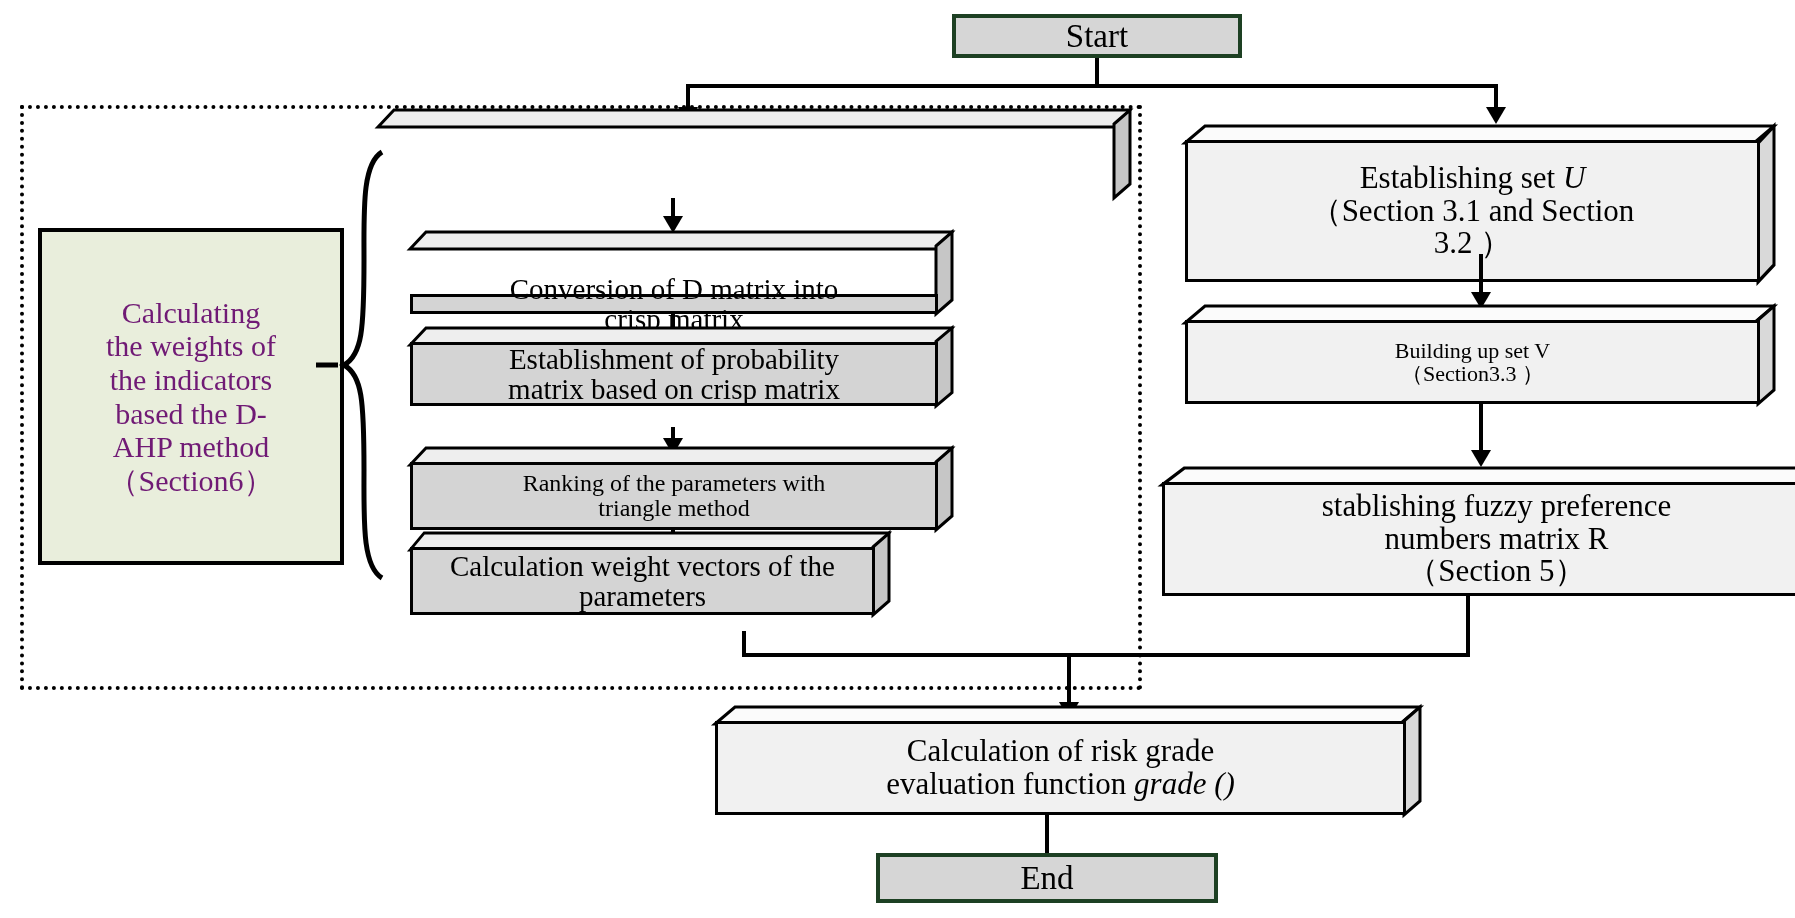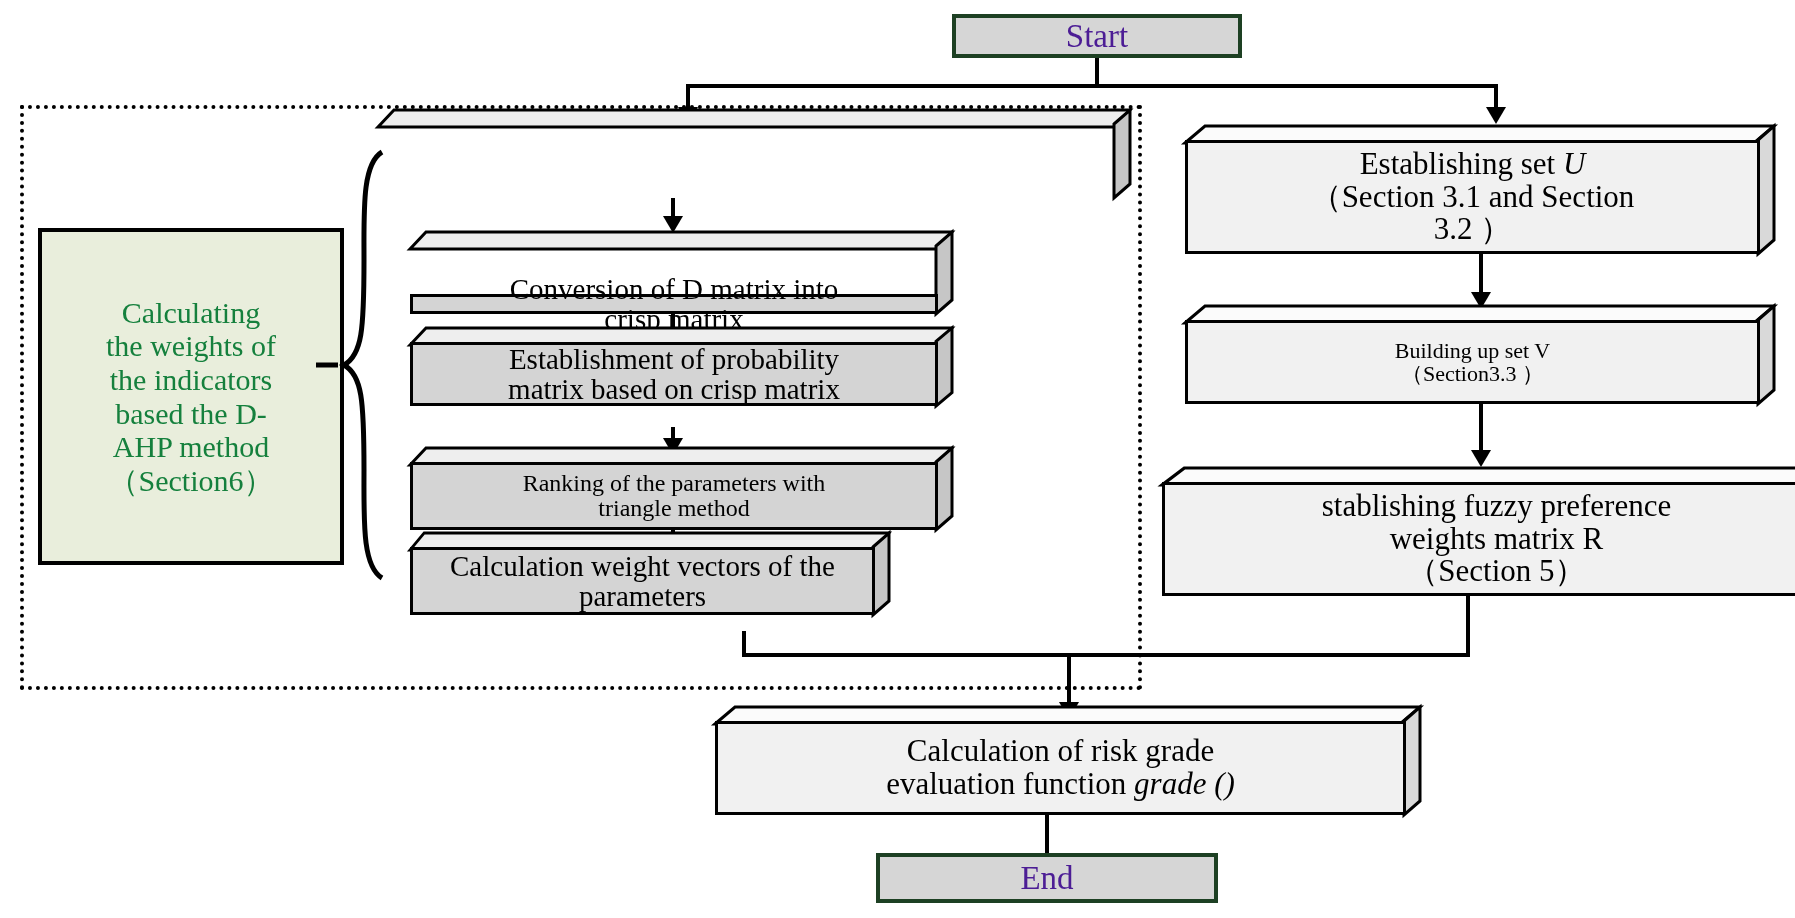--- a/index.html
+++ b/index.html
@@ -4,21 +4,21 @@
 <style>
   html,body{margin:0;padding:0;background:#ffffff;}
   body{width:1795px;height:918px;font-family:"Liberation Serif","DejaVu Serif",serif;}
   #stage{position:relative;width:1795px;height:918px;overflow:hidden;background:#fff;}
 
   
   .term{
     position:absolute;box-sizing:border-box;
     background:#d6d6d6;border:4px solid #1d4023;
     display:flex;align-items:center;justify-content:center;
-    font-size:33px;color:#4c1d95;line-height:1;
+    font-size:33px;color:#000000;line-height:1;
   }
 
   
   .box3d{position:absolute;box-sizing:border-box;}
   .box3d .face{
     position:absolute;left:0;right:14px;top:14px;bottom:0;
     box-sizing:border-box;border:3px solid #000;
     display:flex;align-items:center;justify-content:center;
     text-align:center;line-height:1.05;color:#000;
     padding:2px 10px;
@@ -34,21 +34,21 @@
   .box3d svg{display:block;width:100%;height:100%;overflow:visible;}
 
   .gray .face{background:#d4d4d4;}
   .light .face{background:#f1f1f1;}
 
   
   .greenbox{
     position:absolute;box-sizing:border-box;
     background:#e9eedc;border:4px solid #000;
     display:flex;align-items:center;justify-content:center;
-    text-align:center;line-height:1.12;font-size:30px;color:#15803d;
+    text-align:center;line-height:1.12;font-size:30px;color:#701a75;
     padding:4px 8px;
   }
 
   
   .dotted{
     position:absolute;box-sizing:border-box;
     border:4px dotted #000;background:transparent;
   }
 
   
@@ -196,21 +196,21 @@
       </svg>
     </div>
     <div class="face" style="font-size:29px;">
       <span>
         <span>Calculation weight vectors of the</span><br>
         <span>parameters</span>
       </span>
     </div>
   </div>
 
-  <div class="box3d light" style="left:1185px;top:126px;width:589px;height:128px;">
+  <div class="box3d light" style="left:1185px;top:126px;width:589px;height:156px;">
     <div class="top">
       <svg viewBox="0 0 589 17" preserveAspectRatio="none">
         <polygon points="0,17 20,0 589,0 569,17" fill="#fbfbfb" stroke="#000" stroke-width="3"></polygon>
       </svg>
     </div>
     <div class="side">
       <svg viewBox="0 0 16 128" preserveAspectRatio="none">
         <polygon points="0,14 16,0 16,114 0,128" fill="#d9d9d9" stroke="#000" stroke-width="3"></polygon>
       </svg>
     </div>
@@ -255,21 +255,21 @@
       </svg>
     </div>
     <div class="side">
       <svg viewBox="0 0 16 128" preserveAspectRatio="none">
         <polygon points="0,14 16,0 16,114 0,128" fill="#d9d9d9" stroke="#000" stroke-width="3"></polygon>
       </svg>
     </div>
     <div class="face" style="font-size:31px;">
       <span>
         <span>stablishing fuzzy preference</span><br>
-        <span>weights matrix R</span><br>
+        <span>numbers matrix R</span><br>
         <span>（Section 5）</span>
       </span>
     </div>
   </div>
 
   <div class="lineV" style="left:742px;top:631px;height:26px;"></div>
 
   <div class="lineV" style="left:1466px;top:596px;height:61px;"></div>
 
   <div class="lineH" style="left:742px;top:653px;width:728px;"></div>

